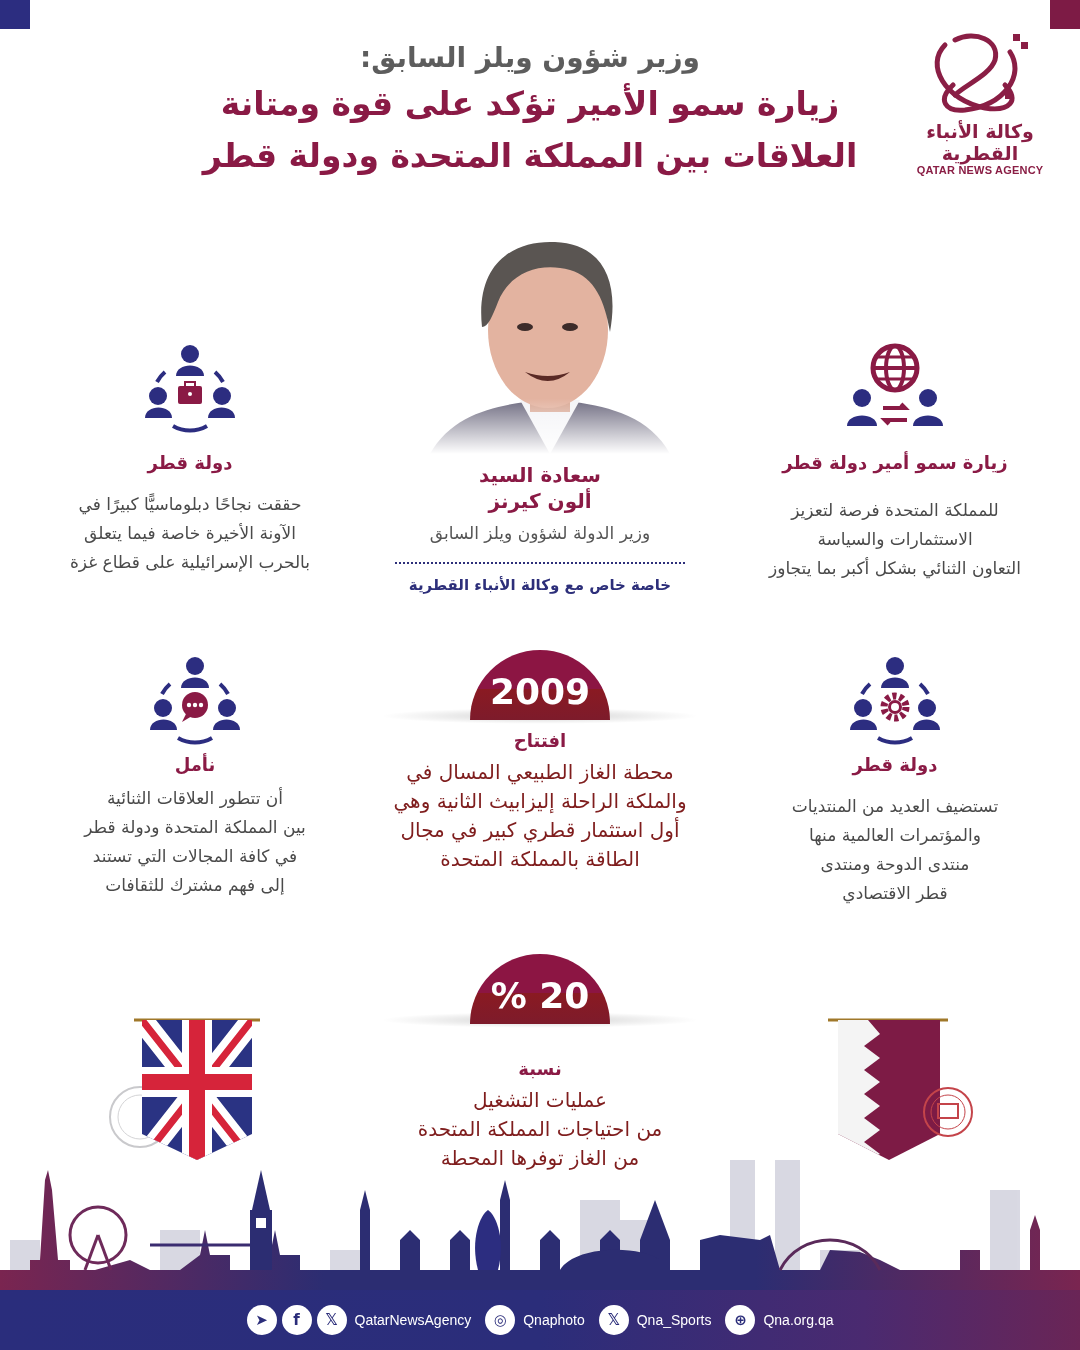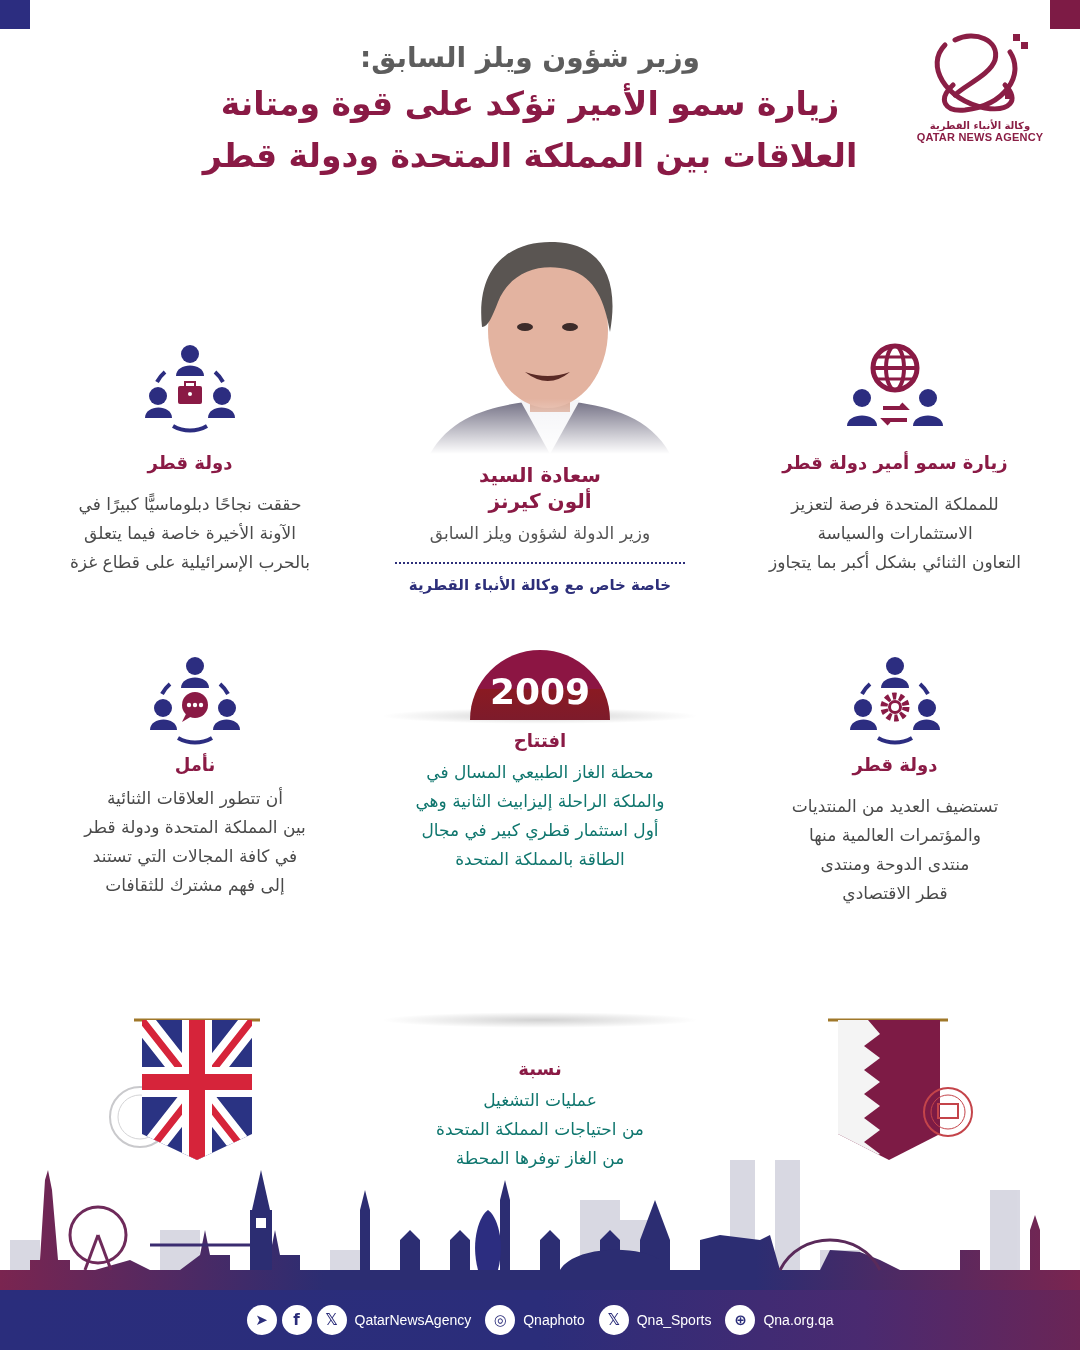--- a/index.html
+++ b/index.html
@@ -4,21 +4,21 @@
 <style>
   * { box-sizing: border-box; margin: 0; padding: 0; }
   html, body { width: 1080px; height: 1350px; background: #ffffff; overflow: hidden; }
   body { position: relative; font-family: "DejaVu Sans", "Liberation Sans", sans-serif; direction: rtl; }
 
   .corner-tl { position: absolute; left: 0; top: 0; width: 30px; height: 29px; background: #2c2d80; }
   .corner-tr { position: absolute; right: 0; top: 0; width: 30px; height: 29px; background: #7d1b45; }
 
   .logo { position: absolute; left: 900px; top: 30px; width: 160px; height: 130px; text-align: center; }
   .logo svg { display: block; margin: 0 auto; }
-  .logo .ar { font-size: 10px; font-weight: bold; color: #8a1e45; margin-top: 0px; }
+  .logo .ar { font-size: 19px; font-weight: bold; color: #8a1e45; margin-top: 0px; }
   .logo .en { font-family: "Liberation Sans", sans-serif; direction: ltr; font-size: 11px; font-weight: bold; color: #8a1e45; letter-spacing: 0.2px; }
 
   .headline { position: absolute; left: 170px; top: 38px; width: 720px; text-align: center; }
   .headline .kicker { font-size: 28px; color: #5d5d5d; font-weight: bold; line-height: 40px; }
   .headline .title { font-size: 33px; color: #8a1a45; font-weight: bold; line-height: 52px; }
 
   .portrait { position: absolute; left: 420px; top: 232px; width: 260px; height: 222px; }
 
   .center-person { position: absolute; left: 380px; top: 462px; width: 320px; text-align: center; }
   .center-person .hon { font-size: 20px; font-weight: bold; color: #8a1a45; line-height: 26px; }
@@ -30,21 +30,21 @@
   .block { position: absolute; text-align: center; }
   .block .icon { display: block; margin: 0 auto; }
   .block .heading { font-size: 18px; font-weight: bold; color: #8a1a45; line-height: 26px; }
   .block .body { font-size: 17px; color: #4a4a4a; line-height: 29px; margin-top: 6px; }
 
   .stat { position: absolute; text-align: center; }
   .stat .dome-wrap { position: relative; height: 80px; }
   .stat .shadow { position: absolute; left: 0; right: 0; bottom: -4px; height: 16px; background: radial-gradient(ellipse at center, rgba(0,0,0,0.18) 0%, rgba(0,0,0,0) 70%); }
   .stat .dome { position: absolute; left: 50%; transform: translateX(-50%); bottom: 0; width: 140px; height: 70px; border-radius: 70px 70px 0 0; background: linear-gradient(#8c1543 0%, #8c1543 55%, #8a1a22 56%, #7d1b2b 100%); color: #fff; font-weight: bold; font-size: 36px; line-height: 84px; font-family: "DejaVu Sans", sans-serif; direction: ltr; }
   .stat .heading { font-size: 18px; font-weight: bold; color: #8a1a45; line-height: 26px; margin-top: 8px; }
-  .stat .body { font-size: 17px; color: #0f766e; line-height: 29px; margin-top: 4px; }
+  .stat .body { font-size: 20px; color: #7f1d1d; line-height: 29px; margin-top: 4px; }
 
   .flag { position: absolute; }
 
   .skyline { position: absolute; left: 0; top: 1160px; width: 1080px; height: 130px; }
 
   .footer { position: absolute; left: 0; top: 1290px; width: 1080px; height: 60px; background: linear-gradient(90deg, #2a2d7c 0%, #2b2d7a 50%, #4a2a70 80%, #6a2556 100%); direction: ltr; display: flex; align-items: center; justify-content: center; gap: 14px; }
   .footer .grp { display: flex; align-items: center; gap: 5px; }
   .footer .circ { width: 30px; height: 30px; border-radius: 50%; background: #fff; display: flex; align-items: center; justify-content: center; color: #2b2d7a; font-weight: bold; font-size: 15px; font-family: "DejaVu Sans", sans-serif; }
   .footer .lbl { color: #fff; font-family: "Liberation Sans", sans-serif; font-size: 14px; margin-left: 3px; }
 </style>
@@ -108,21 +108,21 @@
     <line x1="26" y1="26" x2="70" y2="26" stroke="#8a1a45" stroke-width="4"></line>
     <line x1="30" y1="15" x2="66" y2="15" stroke="#8a1a45" stroke-width="3"></line>
     <line x1="30" y1="37" x2="66" y2="37" stroke="#8a1a45" stroke-width="3"></line>
     <circle cx="15" cy="56" r="9" fill="#2c2d80"></circle>
     <path d="M0 84 C 0 70, 30 70, 30 84 Z" fill="#2c2d80"></path>
     <circle cx="81" cy="56" r="9" fill="#2c2d80"></circle>
     <path d="M66 84 C 66 70, 96 70, 96 84 Z" fill="#2c2d80"></path>
     <path d="M36 66 L 58 66 L 54 62 M 60 78 L 38 78 L 42 82" fill="none" stroke="#8a1a45" stroke-width="4"></path>
   </svg>
   <div class="heading" style="margin-top:16px;">زيارة سمو أمير دولة قطر</div>
-  <div class="body" style="margin-top:14px;">
+  <div class="body" style="margin-top:20px;">
     <div>للمملكة المتحدة فرصة لتعزيز</div>
     <div>الاستثمارات والسياسة</div>
     <div>التعاون الثنائي بشكل أكبر بما يتجاوز</div>
   </div>
 </div>
 
 <div class="block" style="left:30px; top:342px; width:320px;">
   <svg class="icon" width="90" height="92" viewBox="0 0 90 92">
     <circle cx="45" cy="12" r="9" fill="#2c2d80"></circle>
     <path d="M31 34 C 31 20, 59 20, 59 34 Z" fill="#2c2d80"></path>
@@ -205,20 +205,21 @@
     <div>محطة الغاز الطبيعي المسال في</div>
     <div>والملكة الراحلة إليزابيث الثانية وهي</div>
     <div>أول استثمار قطري كبير في مجال</div>
     <div>الطاقة بالمملكة المتحدة</div>
   </div>
 </div>
 
 <div class="stat" style="left:380px; top:944px; width:320px;">
   <div class="dome-wrap">
     <div class="shadow"></div>
+    <div class="dome">% 20</div>
   </div>
   <div class="heading" style="margin-top:32px;">نسبة</div>
   <div class="body">
     <div>عمليات التشغيل</div>
     <div>من احتياجات المملكة المتحدة</div>
     <div>من الغاز توفرها المحطة</div>
   </div>
 </div>
 
 <svg class="flag" style="left:100px; top:1012px;" width="180" height="150" viewBox="0 0 180 150">

